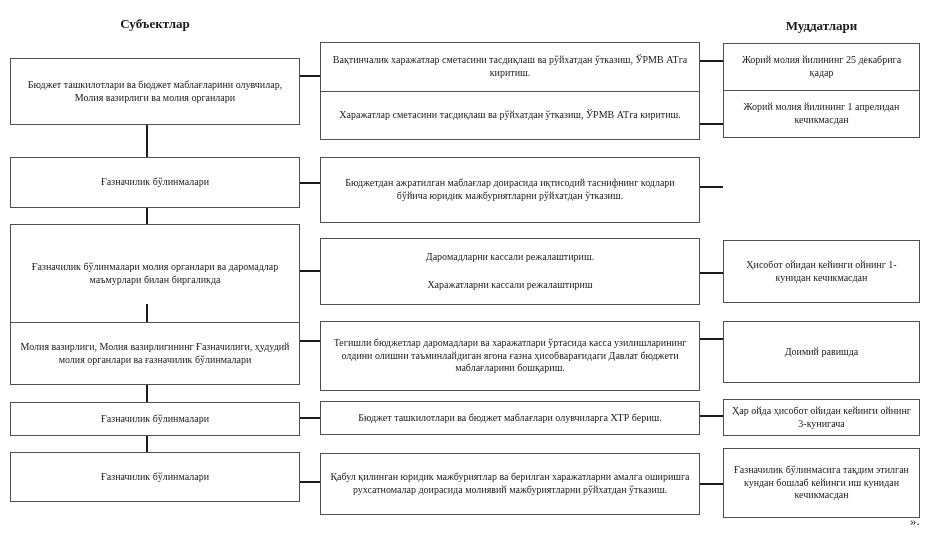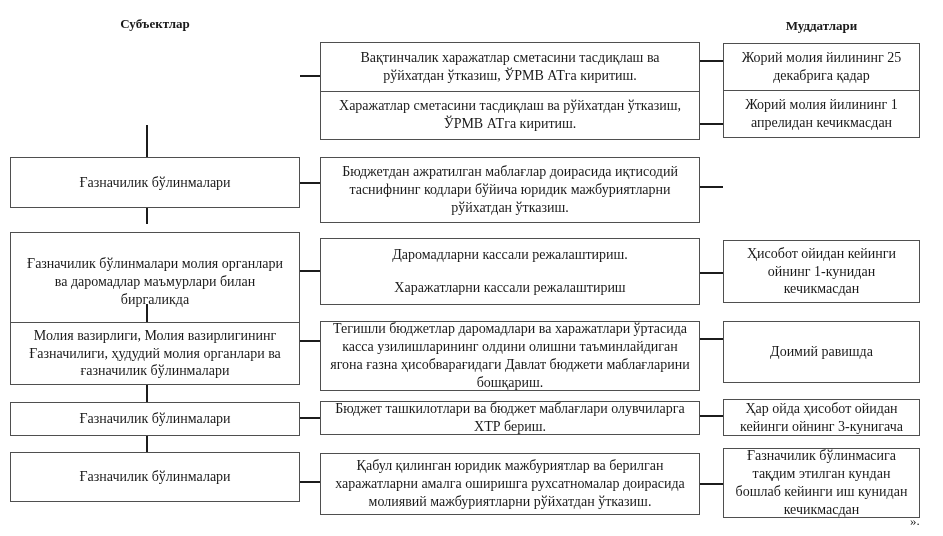--- a/index.html
+++ b/index.html
@@ -18,21 +18,21 @@
     text-align:center;
   }
   .box {
     position:absolute;
     border:1px solid #4f4f4f;
     box-sizing:border-box;
     display:flex;
     align-items:center;
     justify-content:center;
     text-align:center;
-    font-size:14px;
+    font-size:10px;
     line-height:1.28;
     padding:2px 8px;
     background:#ffffff;
   }
   .box.split {
     padding:0;
     flex-direction:column;
     align-items:stretch;
     justify-content:stretch;
   }
@@ -57,20 +57,23 @@
   }
 </style>
 </head>
 <body>
 
 <div id="canvas">
 
   <div class="col-header" style="left:10px; top:16px; width:290px;">Субъектлар</div>
   <div class="col-header" style="left:723px; top:18px; width:197px;">Муддатлари</div>
 
+  <div class="box" style="left:10px; top:58px; width:290px; height:67px;">
+    <span>Бюджет ташкилотлари ва бюджет маблағларини олувчилар, Молия вазирлиги ва молия органлари</span>
+  </div>
   <div class="box split" style="left:320px; top:42px; width:380px; height:98px;">
     <div class="cell">
       <span>Вақтинчалик харажатлар сметасини тасдиқлаш ва рўйхатдан ўтказиш, ЎРМВ АТга киритиш.</span>
     </div>
     <div class="cell">
       <span>Харажатлар сметасини тасдиқлаш ва рўйхатдан ўтказиш, ЎРМВ АТга киритиш.</span>
     </div>
   </div>
   <div class="box split" style="left:723px; top:43px; width:197px; height:95px;">
     <div class="cell">
@@ -81,21 +84,21 @@
     </div>
   </div>
 
   <div class="box" style="left:10px; top:157px; width:290px; height:51px;">
     <span>Ғазначилик бўлинмалари</span>
   </div>
   <div class="box" style="left:320px; top:157px; width:380px; height:66px;">
     <span>Бюджетдан ажратилган маблағлар доирасида иқтисодий таснифнинг кодлари бўйича юридик мажбуриятларни рўйхатдан ўтказиш.</span>
   </div>
 
-  <div class="box" style="left:10px; top:232px; width:290px; height:100px;">
+  <div class="box" style="left:10px; top:224px; width:290px; height:100px;">
     <span>Ғазначилик бўлинмалари  молия органлари ва даромадлар маъмурлари билан биргаликда</span>
   </div>
   <div class="box multi" style="left:320px; top:238px; width:380px; height:67px;">
     <span>Даромадларни кассали режалаштириш.</span>
     <span>Харажатларни кассали режалаштириш</span>
   </div>
   <div class="box" style="left:723px; top:240px; width:197px; height:63px;">
     <span>Ҳисобот ойидан кейинги ойнинг 1-кунидан кечикмасдан</span>
   </div>
 

